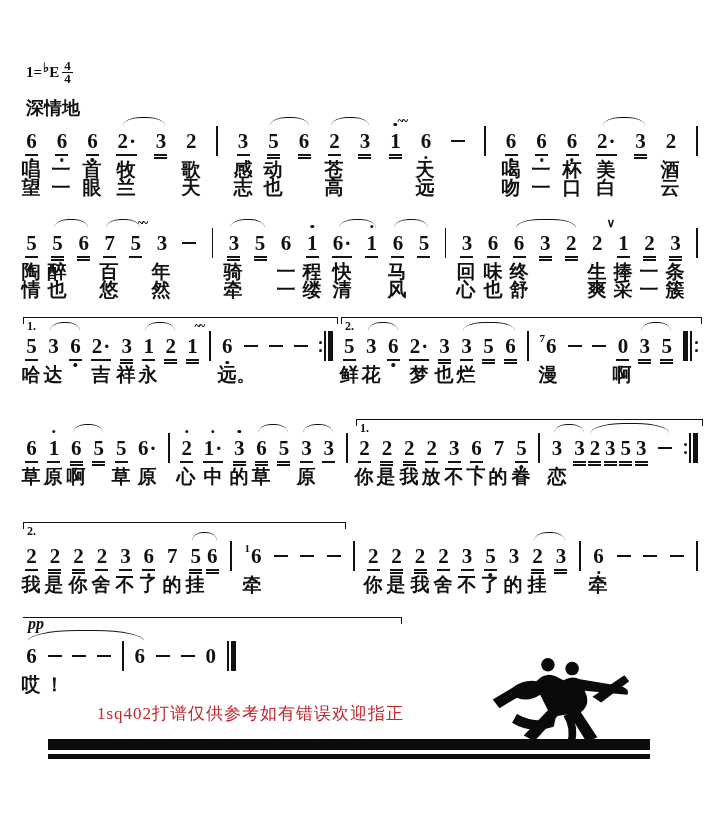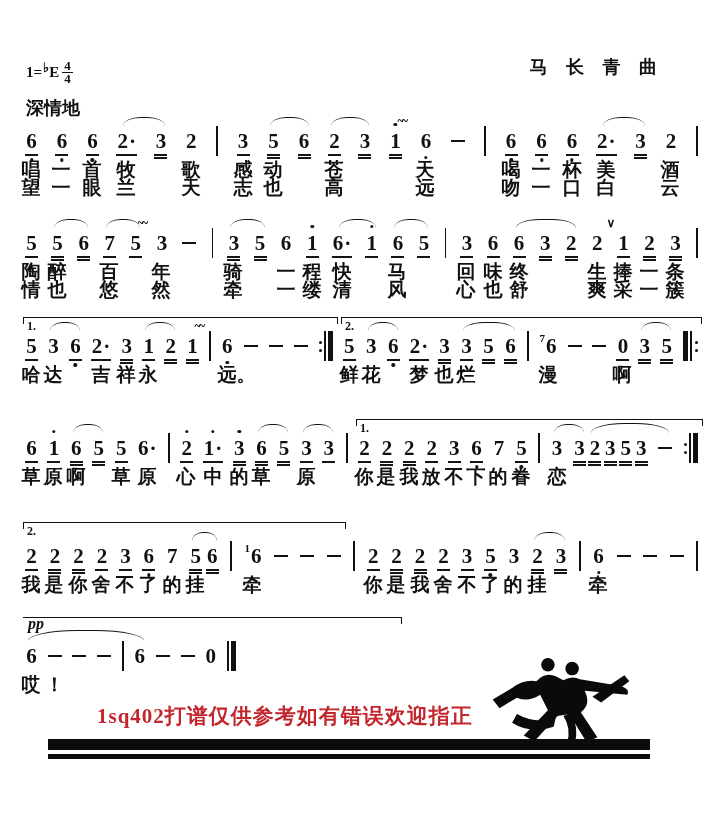--- a/index.html
+++ b/index.html
@@ -37,21 +37,21 @@
   .slur{position:absolute;border-top:1.7px solid #111;
         border-radius:50% 50% 0 0 / 120% 120% 0 0;}
   .orn{position:absolute;font-family:"Liberation Serif",serif;font-weight:700;font-size:12px;letter-spacing:-2px;}
   .vbr{position:absolute;height:6px;border-top:1.8px solid #111;border-right:1.8px solid #111;border-left:1.8px solid #111;}
   .vbr.nol{border-left:none;}
   .vlb{position:absolute;left:3px;top:1px;font-family:"Liberation Serif",serif;font-size:12px;font-weight:700;letter-spacing:0;}
   .lyr{position:absolute;font-size:19px;font-weight:700;white-space:nowrap;}
   .dyn{position:absolute;font-family:"Liberation Serif",serif;font-style:italic;font-weight:700;font-size:16px;}
   
   .footer-note{position:absolute;left:97px;top:702px;font-family:"Liberation Serif",serif;
-               font-weight:700;font-size:21px;letter-spacing:1px;}
+               font-weight:400;font-size:17px;letter-spacing:1px;}
   .dancer{position:absolute;left:478px;top:656px;}
   .bar1{position:absolute;left:48px;top:739px;width:602px;height:11px;background:#0c0c0c;}
   .bar2{position:absolute;left:48px;top:754px;width:602px;height:5px;background:#0c0c0c;}
 </style>
 </head>
 <body>
 
 <div class="page">
 
 
@@ -61,21 +61,20 @@
       <span>E</span>
     <span class="frac">
       <span class="num">4</span>
       <span class="den">4</span>
     </span>
   </div>
 
   <div class="tempo">深情地</div>
 
   <div class="credits">
-    <div>马 长 青 曲</div>
   </div>
 
   <div class="score">
       <div class="sys" style="top: 111px; width: 672px;">
         <div class="row" style="width: 672px; margin-top: 18px;">
           <div class="tok">
             <div class="drow">
               <span class="d">6</span>
             </div>
             <i class="ul" style="top: 25px;"></i>

